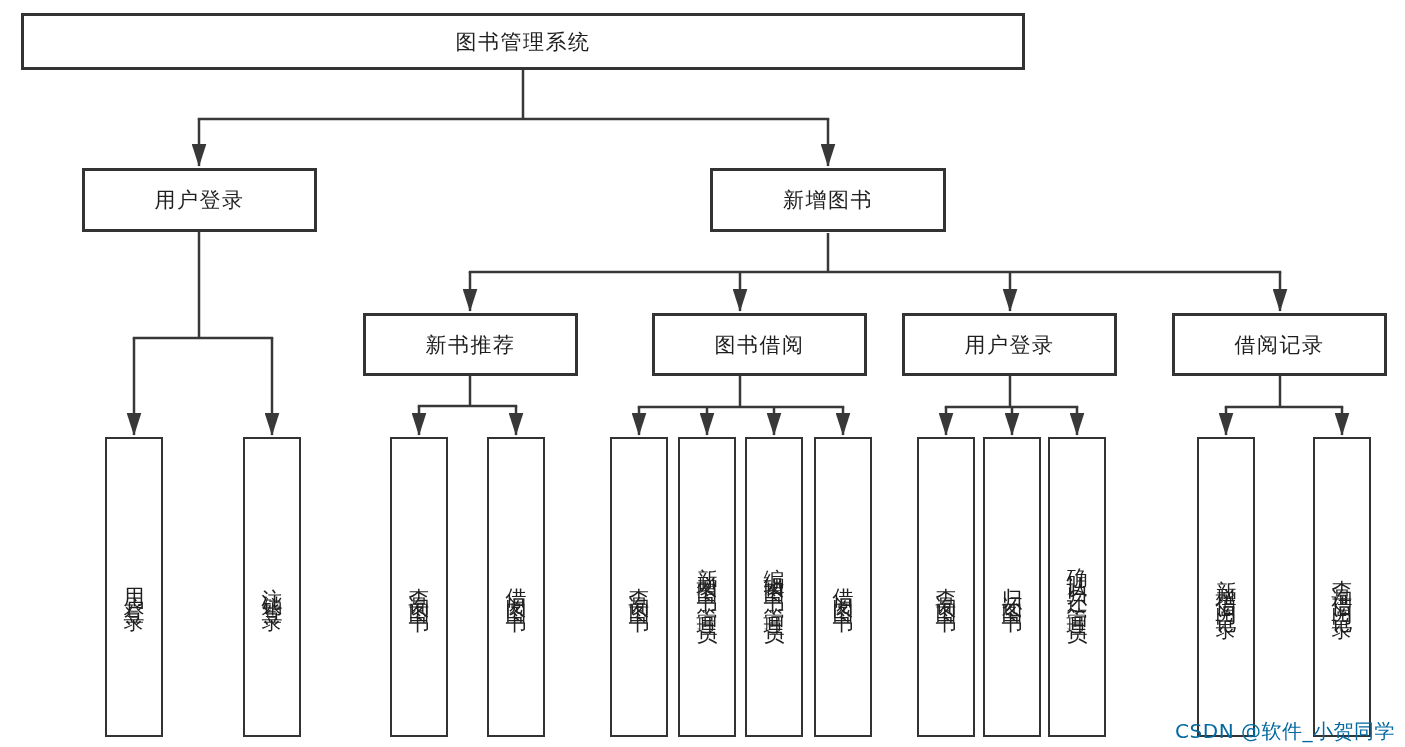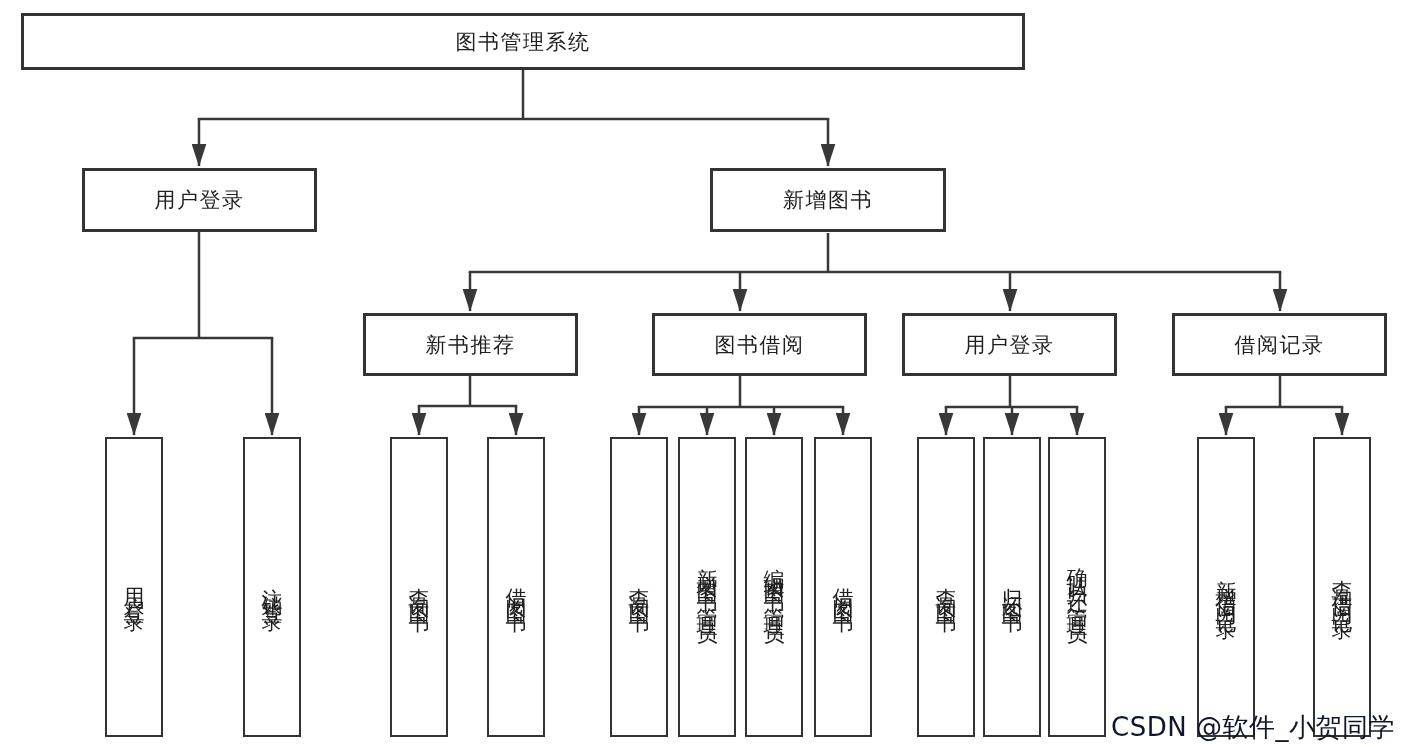--- a/index.html
+++ b/index.html
@@ -14,21 +14,21 @@
     font-size:21px;letter-spacing:1.5px;white-space:nowrap;
   }
   .vbox{
     position:absolute;z-index:1;background:#ffffff;border:2.5px solid #333333;
     box-sizing:border-box;display:flex;align-items:center;justify-content:center;
     font-size:21px;letter-spacing:8px;line-height:1.05;white-space:nowrap;
     writing-mode:vertical-rl;text-orientation:mixed;
   }
   .watermark{
     position:absolute;right:10px;bottom:2px;z-index:3;
-    font-size:26px;letter-spacing:0.5px;color:#0f172a;white-space:nowrap;
+    font-size:20px;letter-spacing:0.5px;color:#0369a1;white-space:nowrap;
   }
 </style>
 </head>
 <body>
 
 <div class="stage">
 
   <svg class="wires" width="1405" height="747" viewBox="0 0 1405 747" aria-hidden="true">
     <defs>
       <marker id="arr" viewBox="0 0 14 9" refX="13.5" refY="4.5" markerWidth="23" markerHeight="15" orient="auto" markerUnits="userSpaceOnUse">

